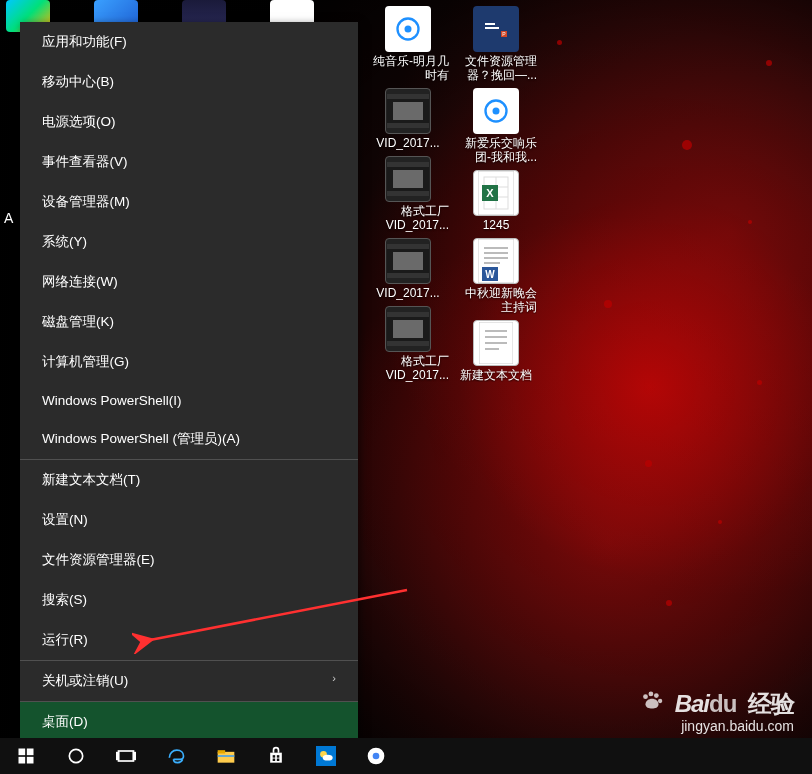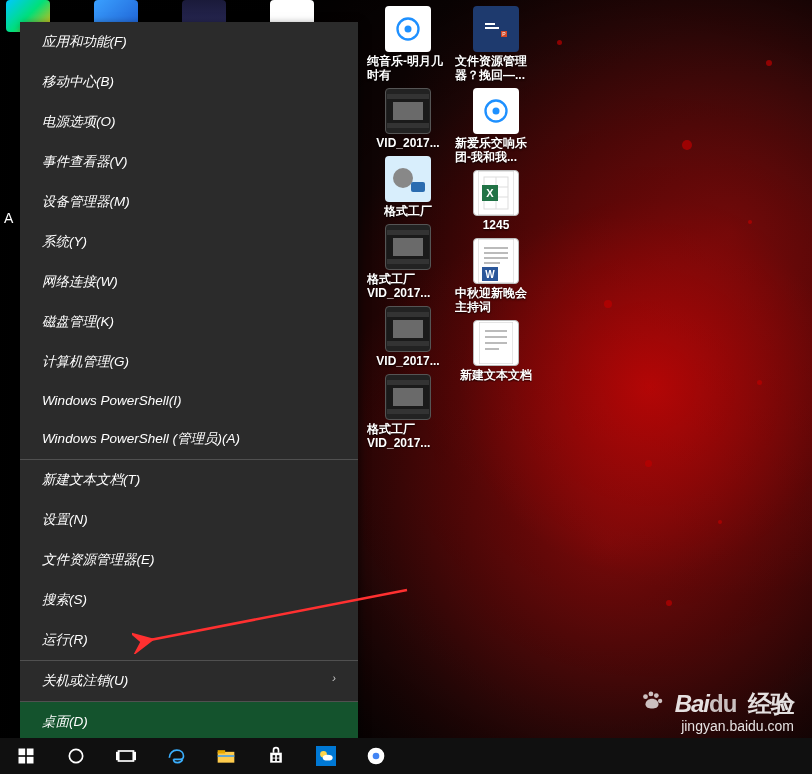--- a/index.html
+++ b/index.html
@@ -26,33 +26,33 @@
 .splat.s8{top:40px;right:250px;width:5px;height:5px}
 .splat.s9{top:600px;right:140px;width:6px;height:6px}
 .splat.s10{top:100px;right:300px;width:4px;height:4px}
 
 .icons-col { position:absolute; top:6px; width:84px; }
 .col1 { left:366px; }
 .col2 { left:454px; }
 
 .dicon { width:84px; display:flex; flex-direction:column; align-items:center; margin-bottom:6px; cursor:pointer; }
 .dicon .pic { width:46px; height:46px; display:flex; align-items:center; justify-content:center; border-radius:4px; }
-.dicon .lbl { color:#fff; font-size:12px; line-height:14px; text-align:left; max-width:82px; margin-top:2px; overflow:hidden; text-overflow:ellipsis; display:-webkit-box;-webkit-line-clamp:2;-webkit-box-orient:vertical; text-shadow:0 1px 2px rgba(0,0,0,.8);font-weight:bold; }
+.dicon .lbl { color:#fff; font-size:12px; line-height:14px; text-align:right; max-width:82px; margin-top:2px; overflow:hidden; text-overflow:ellipsis; display:-webkit-box;-webkit-line-clamp:2;-webkit-box-orient:vertical; text-shadow:0 1px 2px rgba(0,0,0,.8); }
 
 
 .topcut { position:absolute; top:0; left:6px; height:32px; display:flex; gap:44px; }
 .topcut div { width:44px; height:32px; border-radius:4px; }
 
 
 .menu {
   position:absolute; left:20px; top:22px; width:338px;
   background:#2b2b2b; color:#fff; box-shadow:2px 2px 8px rgba(0,0,0,.5);
 }
 .menu-item {
-  padding:11px 22px; font-size:13.5px; cursor:pointer; display:flex; align-items:flex-start;font-style:italic;
+  padding:11px 22px; font-size:13.5px; cursor:pointer; display:flex; align-items:flex-start;
 }
 .menu-item.highlight { background:#14532d; }
 .menu-sep { height:1px; background:#505050; margin:0; }
 .menu-arrow { margin-left:auto; color:#ccc; font-size:11px; }
 
 
 .anno { position:absolute; top:584px; left:132px; width:280px; height:70px; pointer-events:none; }
 
 
 .wm { position:absolute; right:18px; bottom:40px; text-align:right; color:#fff; opacity:.88; }
@@ -116,30 +116,20 @@
         <svg width="42" height="34" viewBox="0 0 42 34">
           <rect width="42" height="34" fill="#1a1a1a"></rect>
           <rect x="0" y="0" width="42" height="5" fill="#333"></rect>
           <rect x="0" y="29" width="42" height="5" fill="#333"></rect>
           <rect x="6" y="8" width="30" height="18" fill="#6a6a6a"></rect>
         </svg>
       </div>
       <div class="lbl">VID_2017...</div>
     </div>
     <div class="dicon">
-      <div class="pic format">
-        <svg width="42" height="42" viewBox="0 0 42 42">
-          <rect width="42" height="42" rx="6" fill="#d8eefc"></rect>
-          <circle cx="16" cy="20" r="10" fill="#888"></circle>
-          <rect x="24" y="24" width="14" height="10" rx="2" fill="#2b6cb0"></rect>
-        </svg>
-      </div>
-      <div class="lbl">格式工厂</div>
-    </div>
-    <div class="dicon">
       <div class="pic video">
         <svg width="42" height="34" viewBox="0 0 42 34">
           <rect width="42" height="34" fill="#1a1a1a"></rect>
           <rect x="0" y="0" width="42" height="5" fill="#333"></rect>
           <rect x="0" y="29" width="42" height="5" fill="#333"></rect>
           <rect x="6" y="8" width="30" height="18" fill="#6a6a6a"></rect>
         </svg>
       </div>
       <div class="lbl">格式工厂VID_2017...</div>
     </div>

